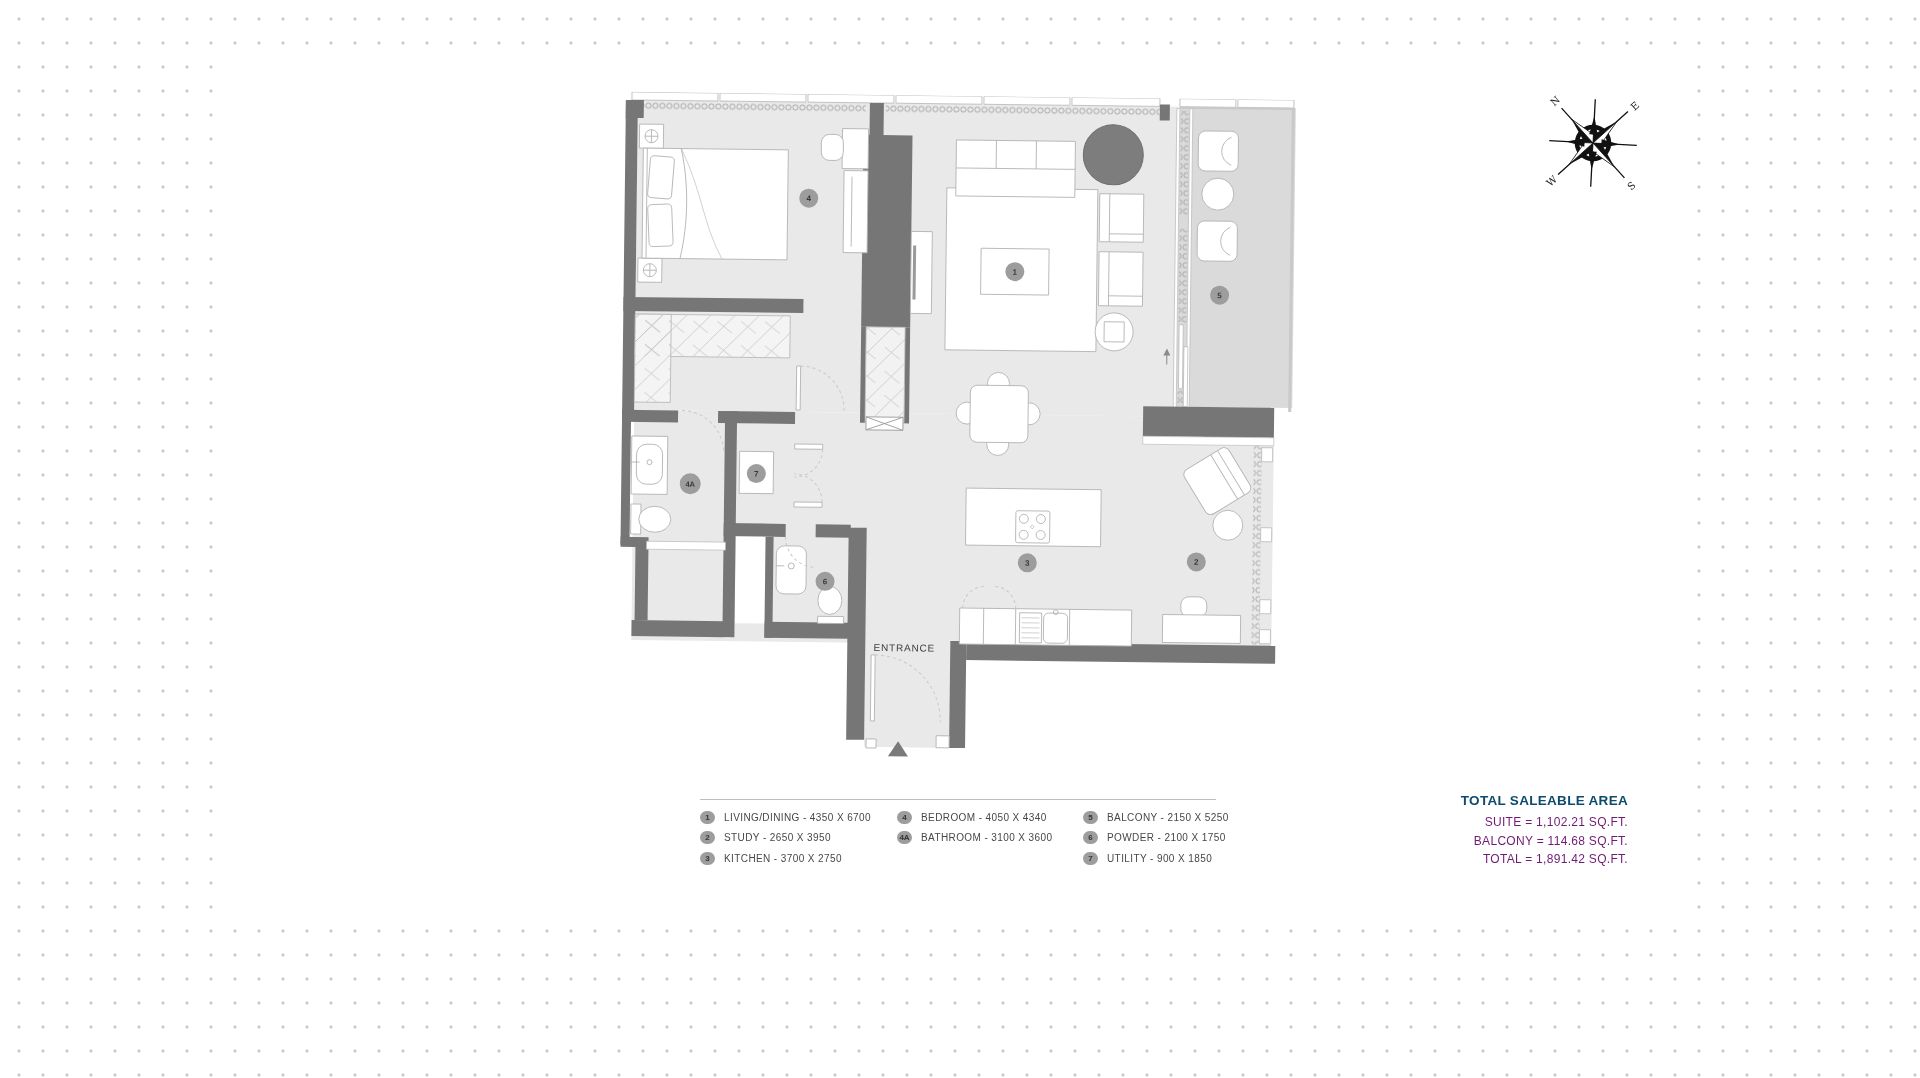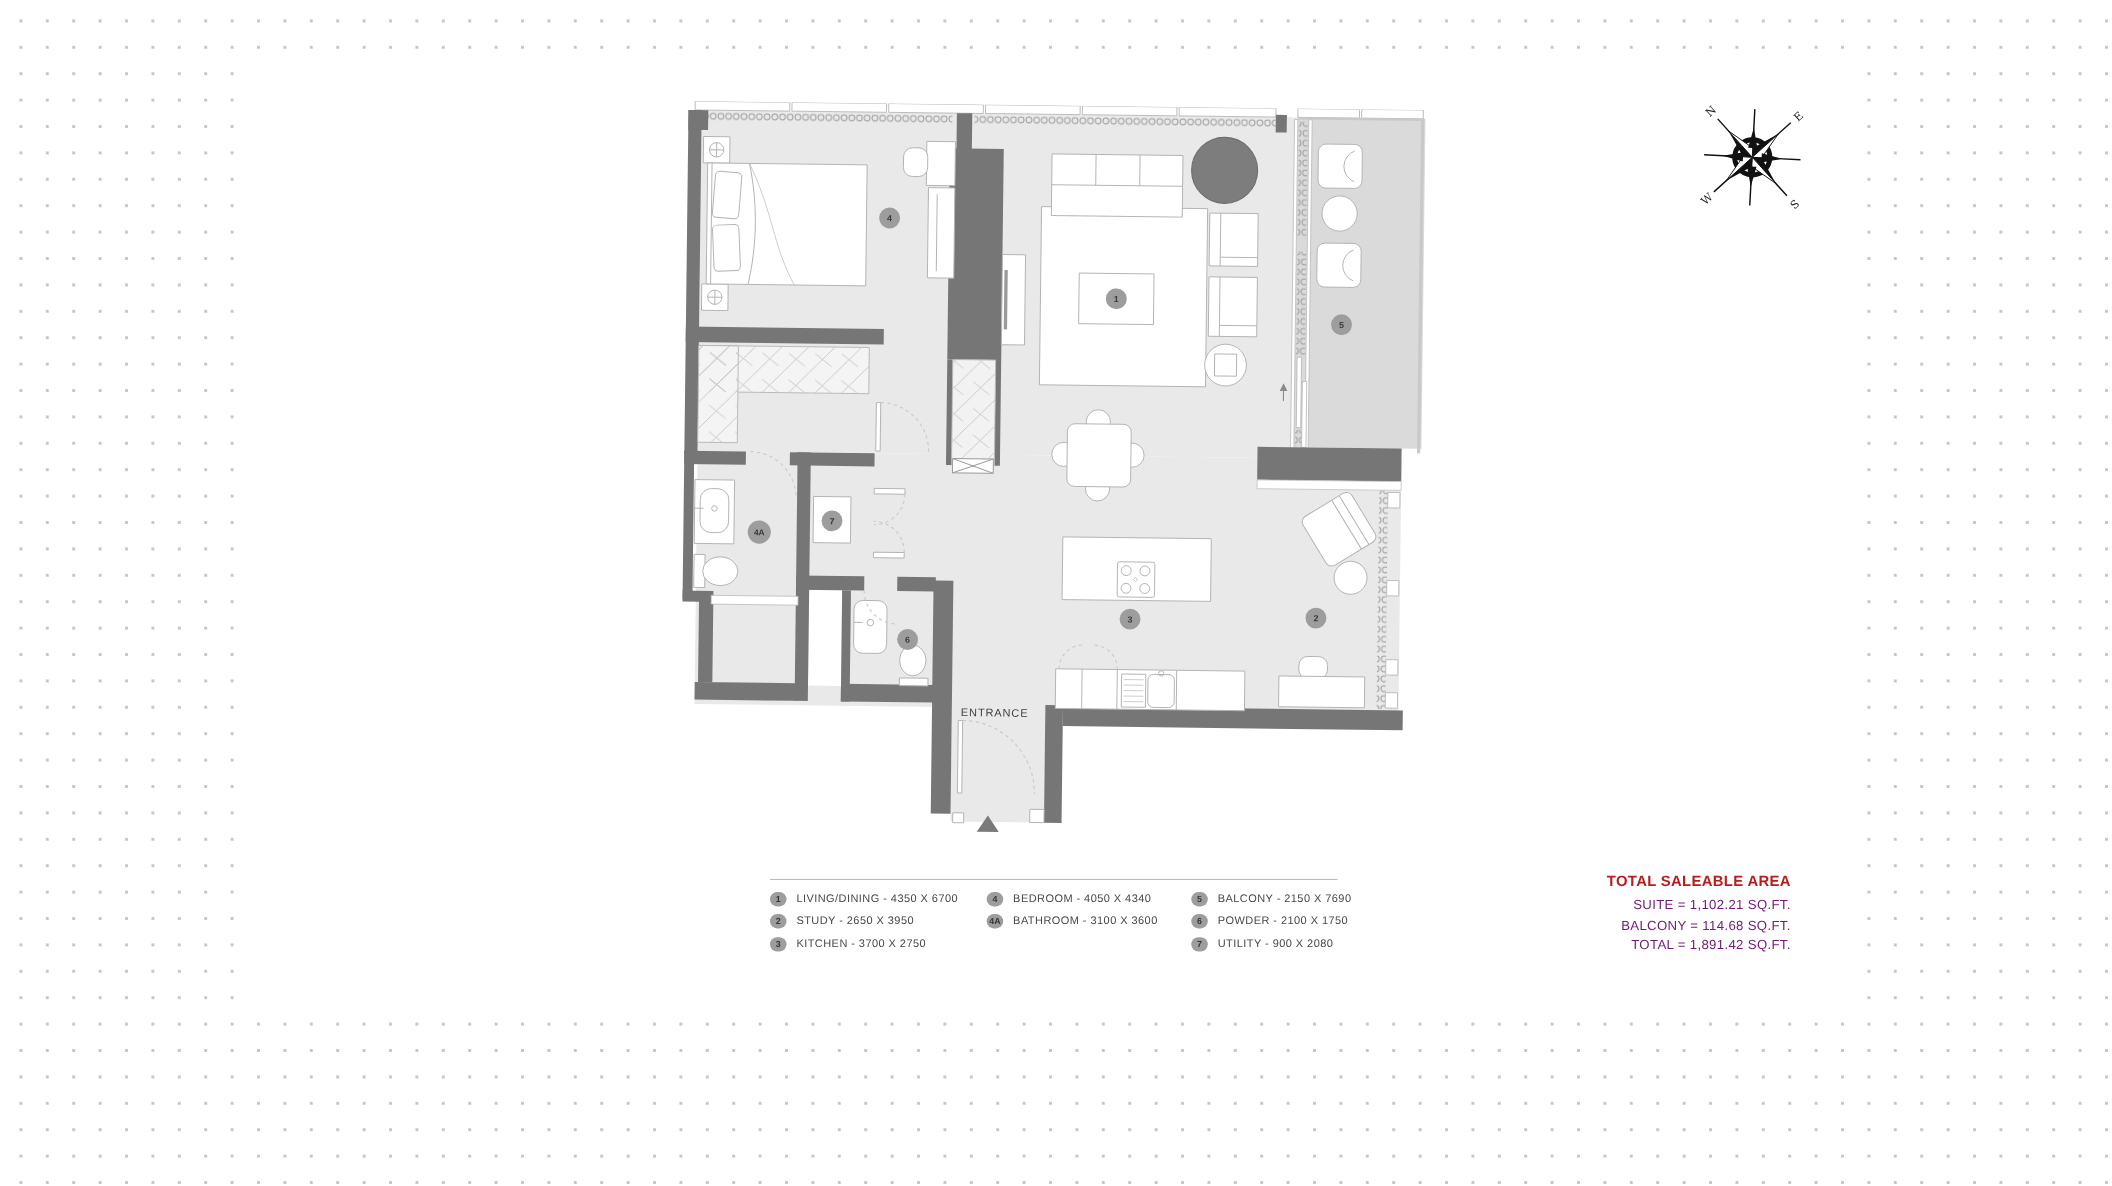--- a/index.html
+++ b/index.html
@@ -18,21 +18,21 @@
   .legend-cols{position:relative;}
   .legend-col{position:absolute;top:0;}
   .legend-col.c1{left:0;width:190px;}
   .legend-col.c2{left:197px;width:180px;}
   .legend-col.c3{left:383px;width:160px;}
   .legend-row{display:flex;align-items:center;gap:9px;height:14px;margin-bottom:6.5px;}
   .lbadge{flex:0 0 auto;min-width:13px;height:13px;padding:0 1px;border-radius:8px;background:#9d9d9d;
     color:#343434;font-size:8px;line-height:13px;text-align:center;font-weight:bold;}
   .llabel{font-size:10px;color:#474747;letter-spacing:0.4px;white-space:nowrap;}
   .totals{position:absolute;right:292px;top:793px;text-align:right;}
-  .totals-title{font-size:13.5px;font-weight:bold;color:#b91c1c;letter-spacing:0.3px;margin-bottom:5px;}
+  .totals-title{font-size:13.5px;font-weight:bold;color:#0c4a6e;letter-spacing:0.3px;margin-bottom:5px;}
   .totals-line{font-size:12px;color:#701a75;letter-spacing:0.3px;line-height:18.5px;}
 </style>
 </head>
 <body>
 
 <div class="panel"></div>
 
 <div class="plan-wrap">
 <svg width="676" height="672" viewBox="0 0 676 672" xmlns="http://www.w3.org/2000/svg">
   <defs>
@@ -383,29 +383,29 @@
         <span class="llabel">BEDROOM - 4050 X 4340</span>
       </div>
       <div class="legend-row">
         <span class="lbadge">4A</span>
         <span class="llabel">BATHROOM - 3100 X 3600</span>
       </div>
     </div>
     <div class="legend-col c3">
       <div class="legend-row">
         <span class="lbadge">5</span>
-        <span class="llabel">BALCONY - 2150 X 7690</span>
+        <span class="llabel">BALCONY - 2150 X 5250</span>
       </div>
       <div class="legend-row">
         <span class="lbadge">6</span>
         <span class="llabel">POWDER - 2100 X 1750</span>
       </div>
       <div class="legend-row">
         <span class="lbadge">7</span>
-        <span class="llabel">UTILITY - 900 X 2080</span>
+        <span class="llabel">UTILITY - 900 X 1850</span>
       </div>
     </div>
   </div>
 </div>
 
 <div class="totals">
   <div class="totals-title">TOTAL SALEABLE AREA</div>
   <div class="totals-line">SUITE = 1,102.21 SQ.FT.</div>
   <div class="totals-line">BALCONY = 114.68 SQ.FT.</div>
   <div class="totals-line">TOTAL = 1,891.42 SQ.FT.</div>

